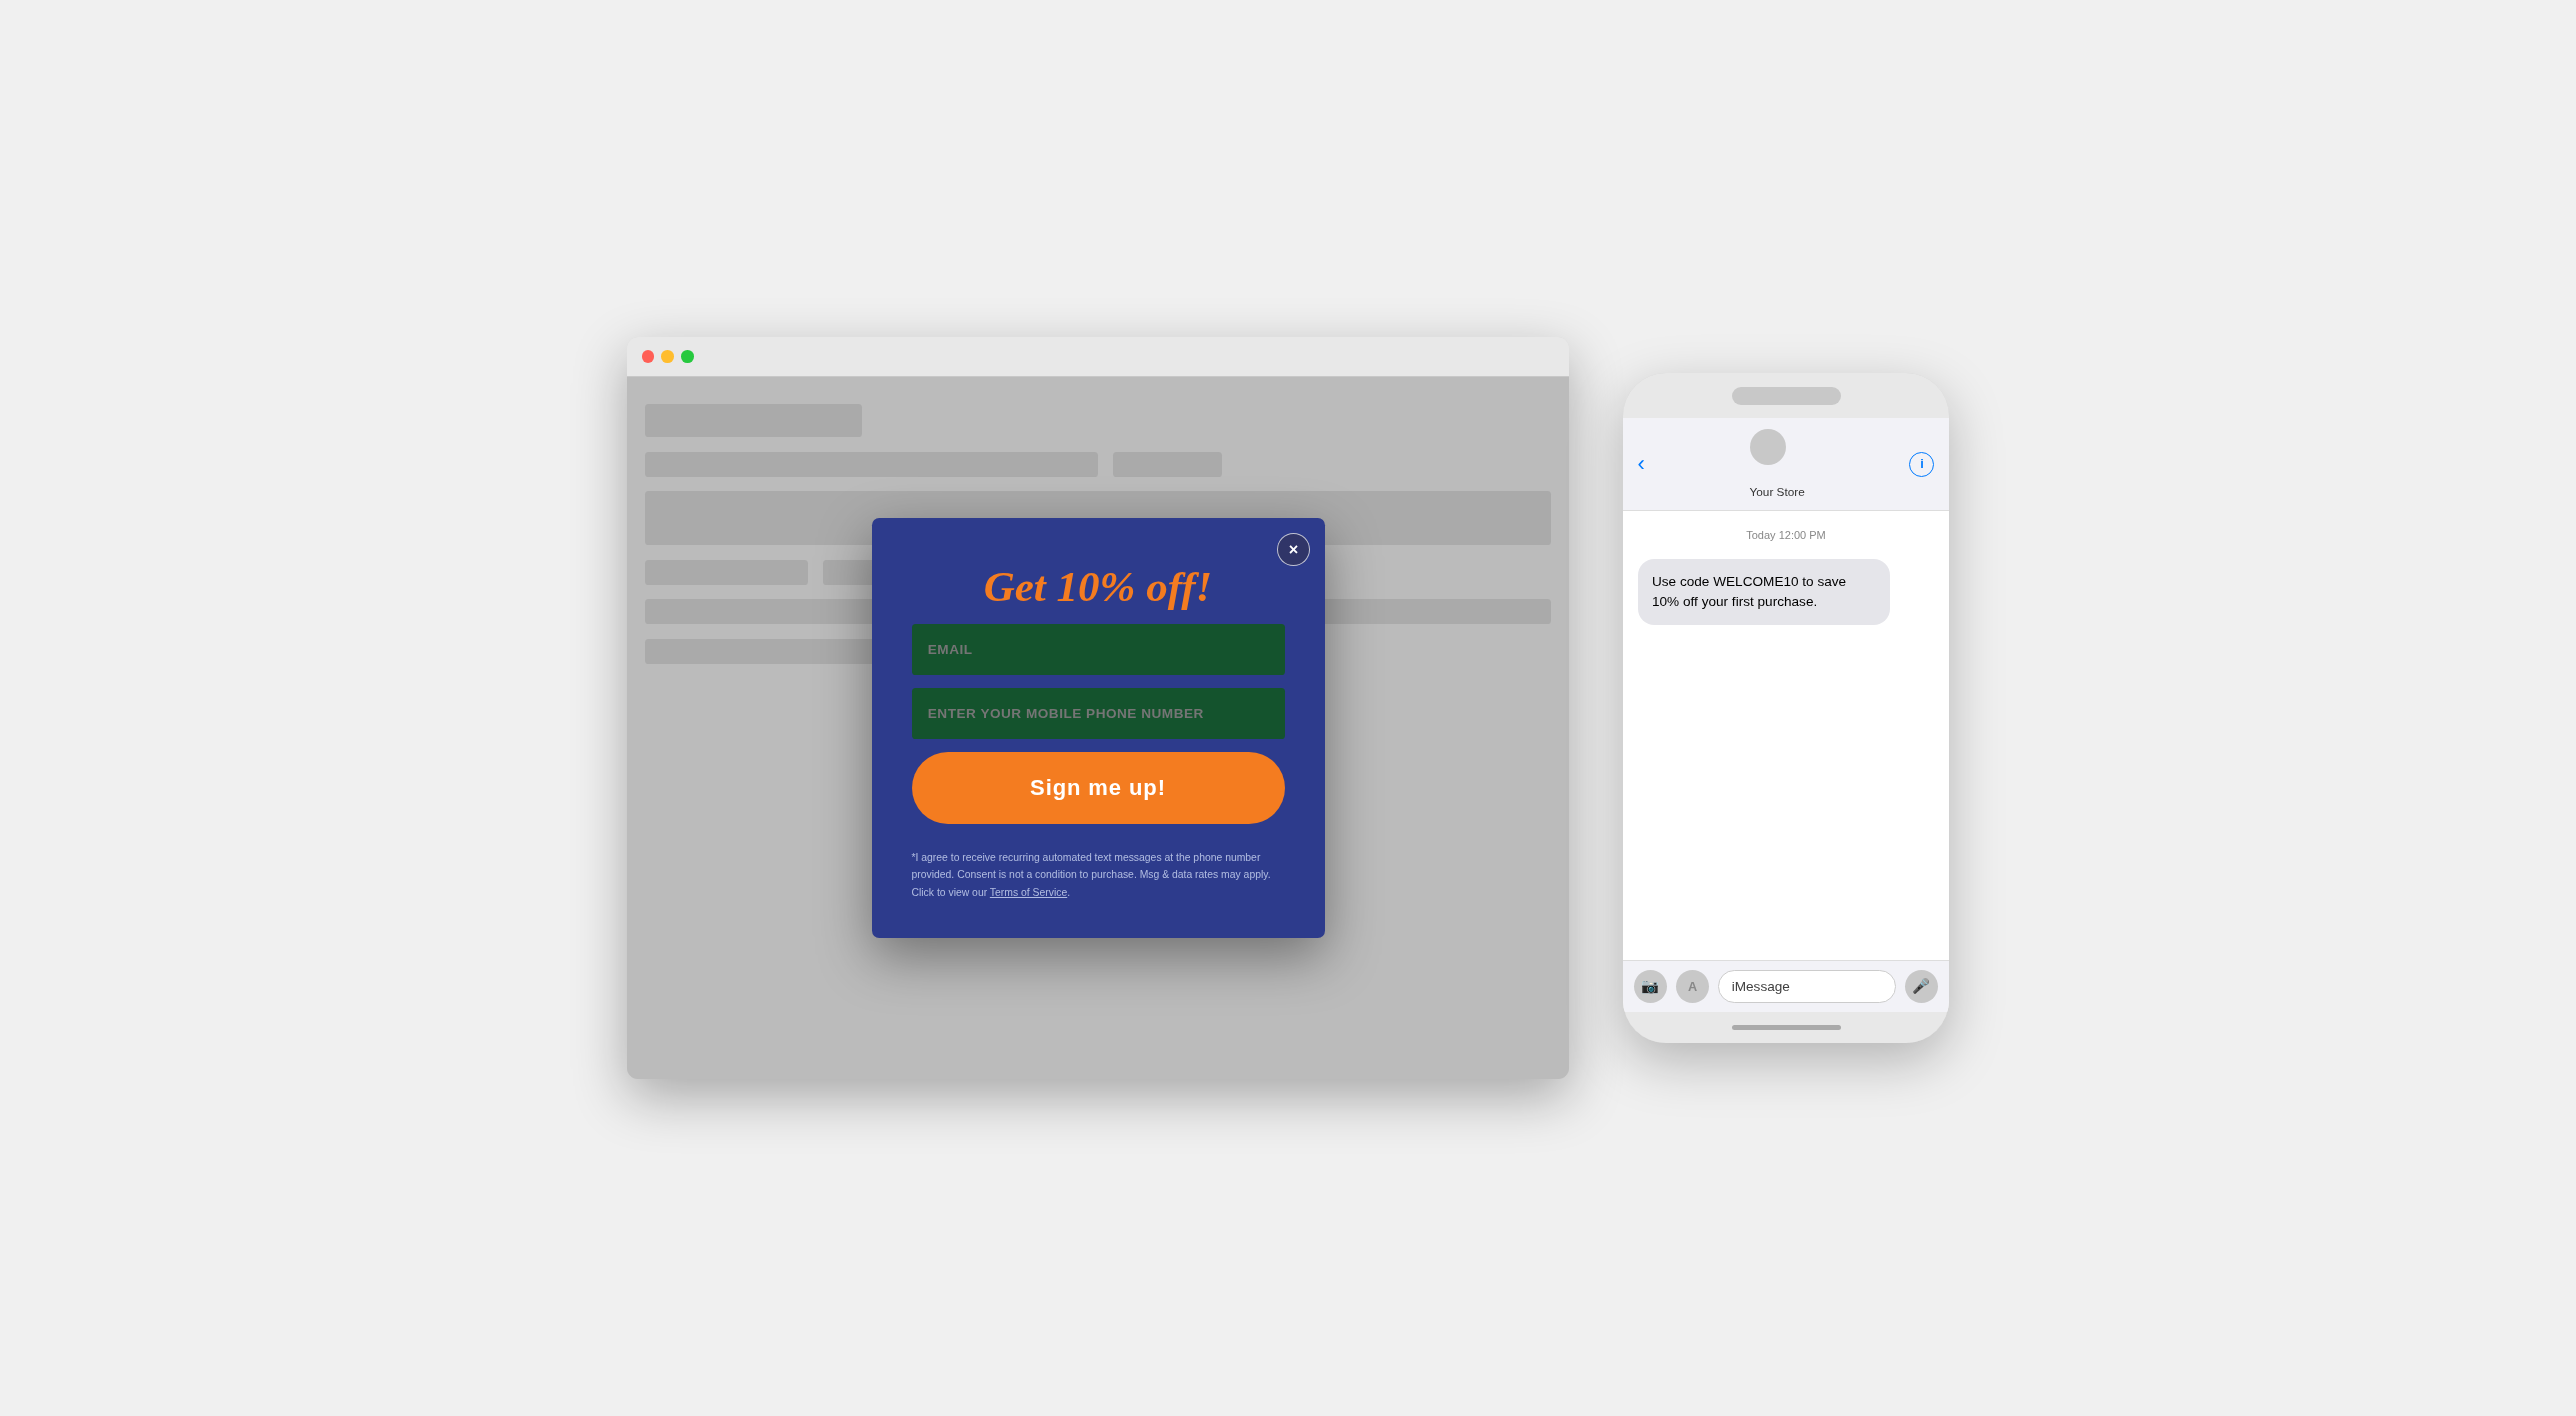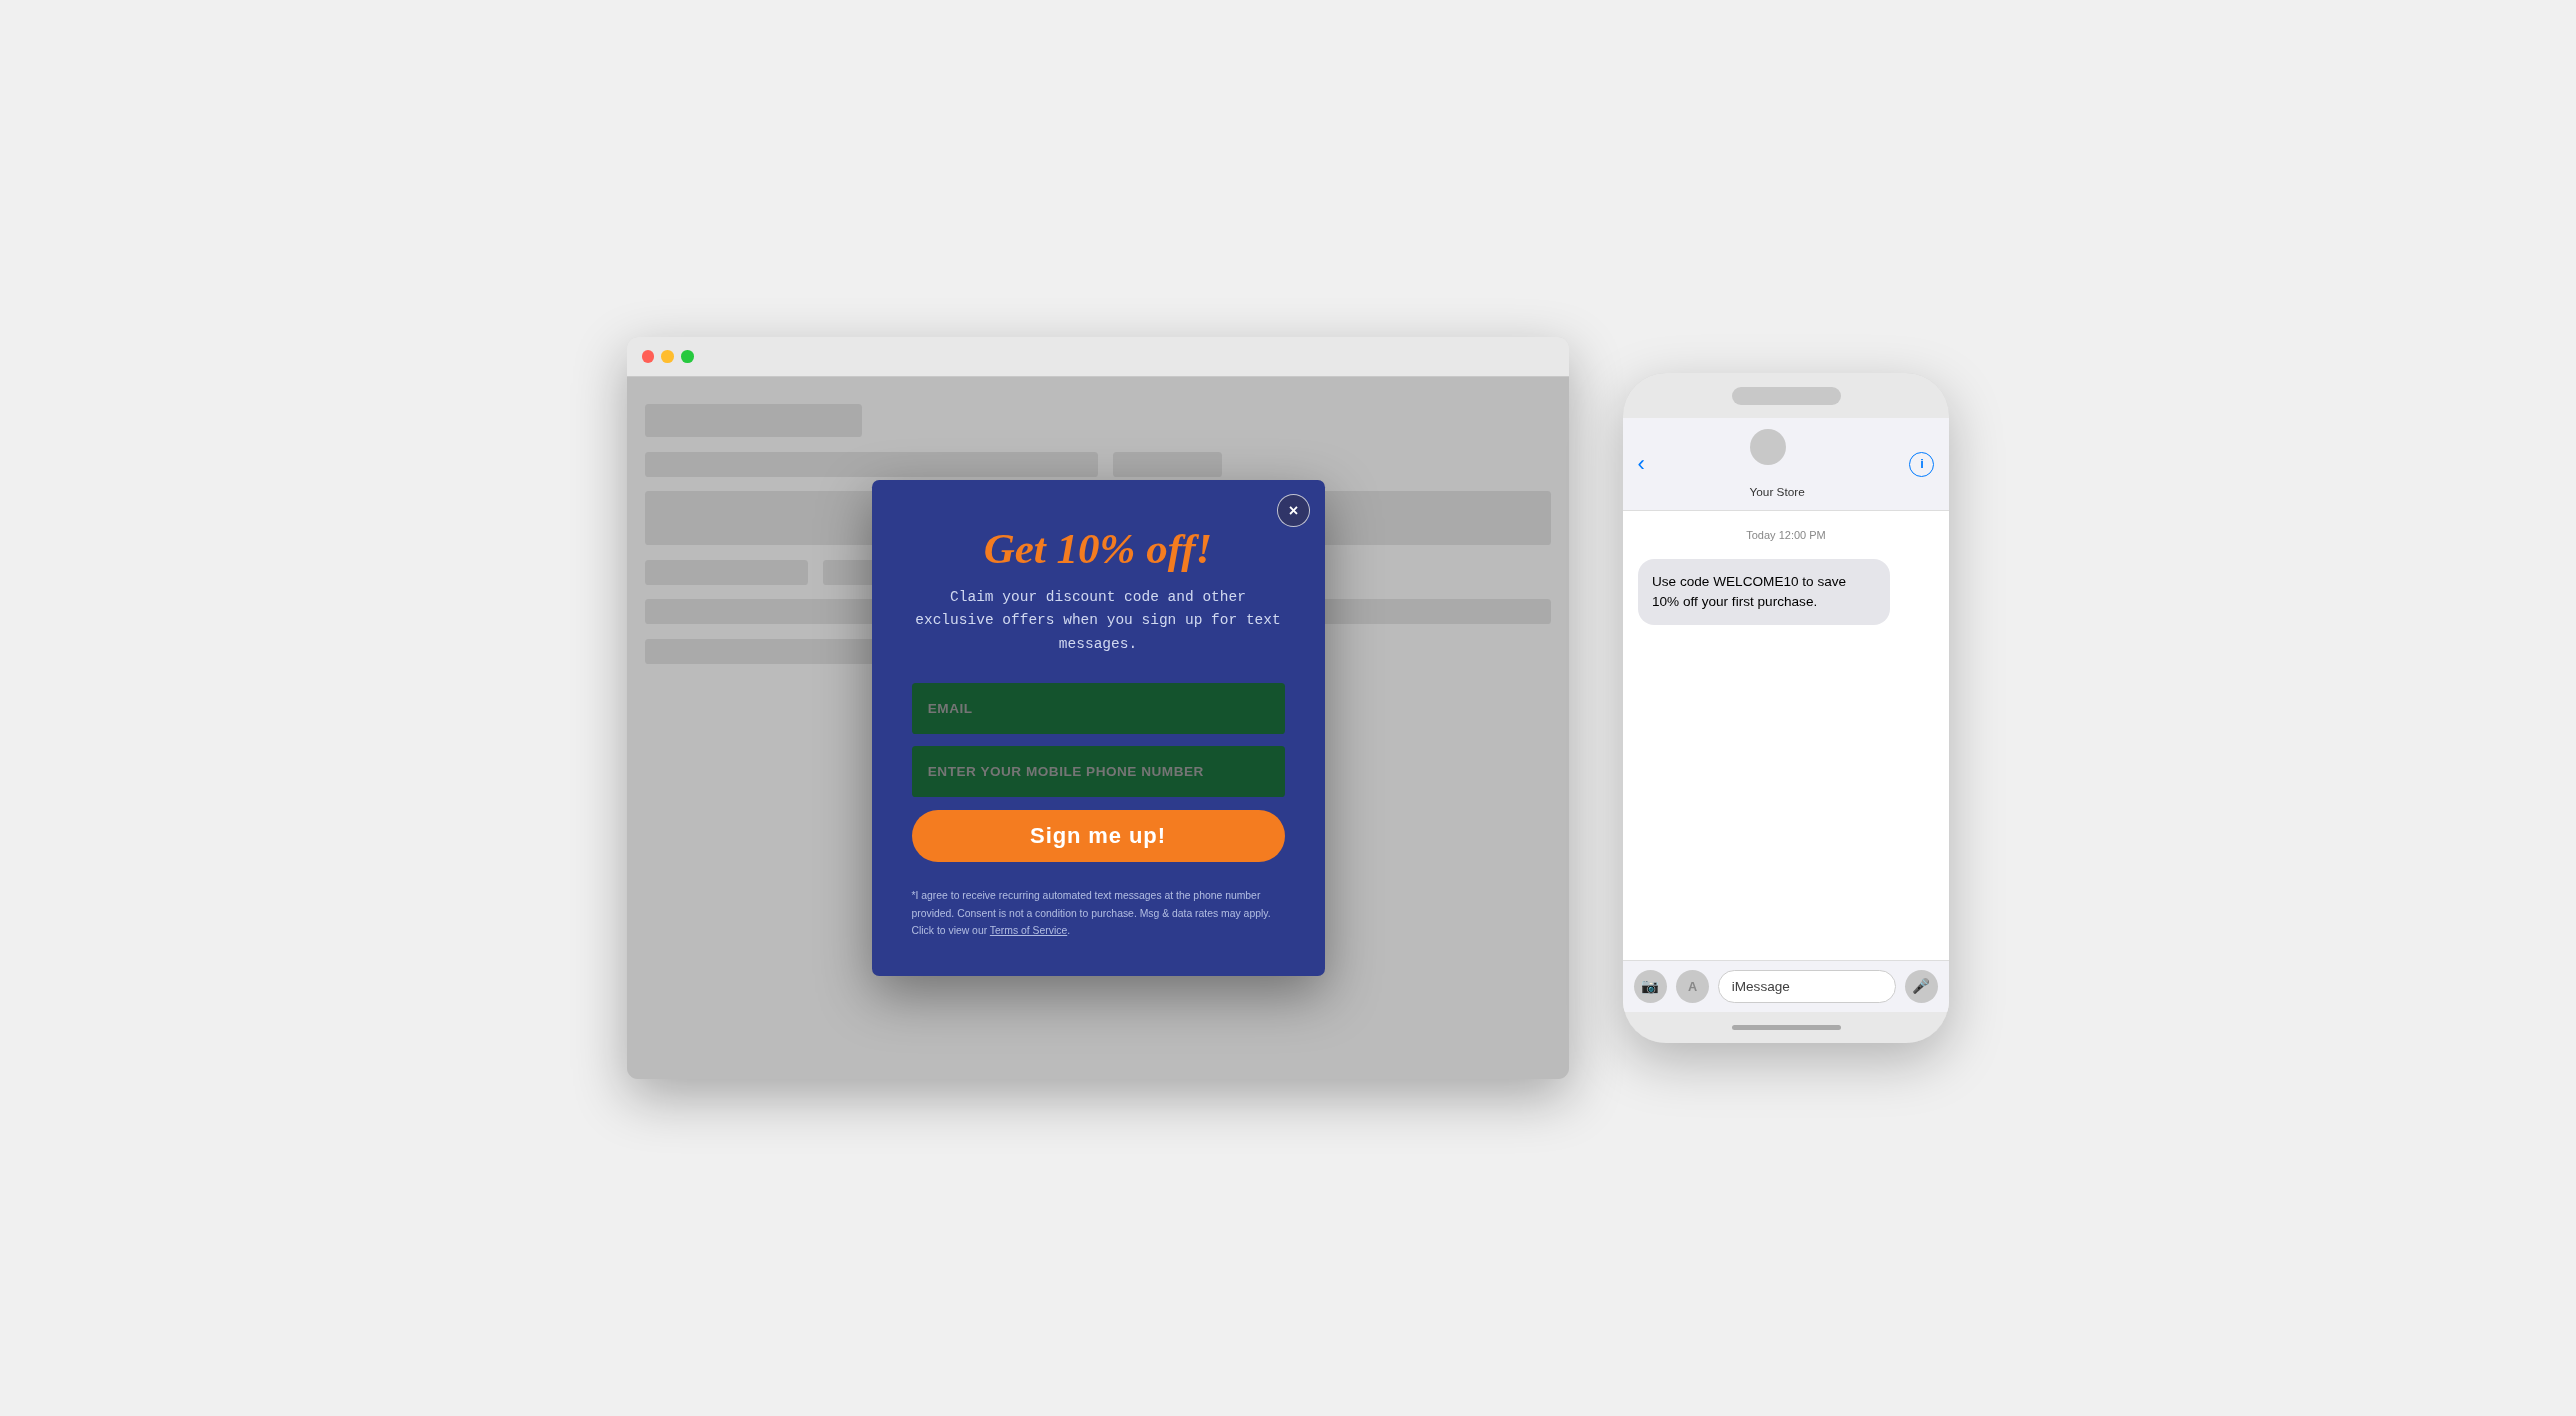--- a/index.html
+++ b/index.html
@@ -151,21 +151,21 @@
       font-weight: 600;
       letter-spacing: 0.5px;
       color: #aaa;
       margin-bottom: 12.7px;
       outline: none;
       text-transform: uppercase;
     }
 
     .popup-btn {
       width: 100%;
-      height: 52px;
+      height: 72px;
       border-radius: 45px;
       border: none;
       background: #f47c20;
       color: white;
       font-size: 22px;
       font-weight: 600;
       cursor: pointer;
       margin-bottom: 25px;
       letter-spacing: 0.9px;
     }
@@ -373,23 +373,20 @@
         </div>
         <div class="bg-bar full"></div>
         <div class="bg-bar half"></div>
       </div>
 
       <div class="popup-modal">
         <div class="popup-close">×</div>
 
         <div class="popup-headline">Get 10% off!</div>
 
-        <div class="popup-subtext">Claim your discount code and other
-exclusive offers when you sign up
-for text messages.</div>
 
         <input class="popup-input" type="email" placeholder="EMAIL" style="">
 
         <input class="popup-input" type="tel" placeholder="ENTER YOUR MOBILE PHONE NUMBER" style="">
 
         <button class="popup-btn">Sign me up!</button>
 
         <div class="popup-disclaimer">
           <span>*I agree to receive recurring automated text messages at the phone number provided. Consent is not a condition to purchase. Msg &amp; data rates may apply. Click to view our </span><a href="#">Terms of Service</a><span>.</span>
         </div>

